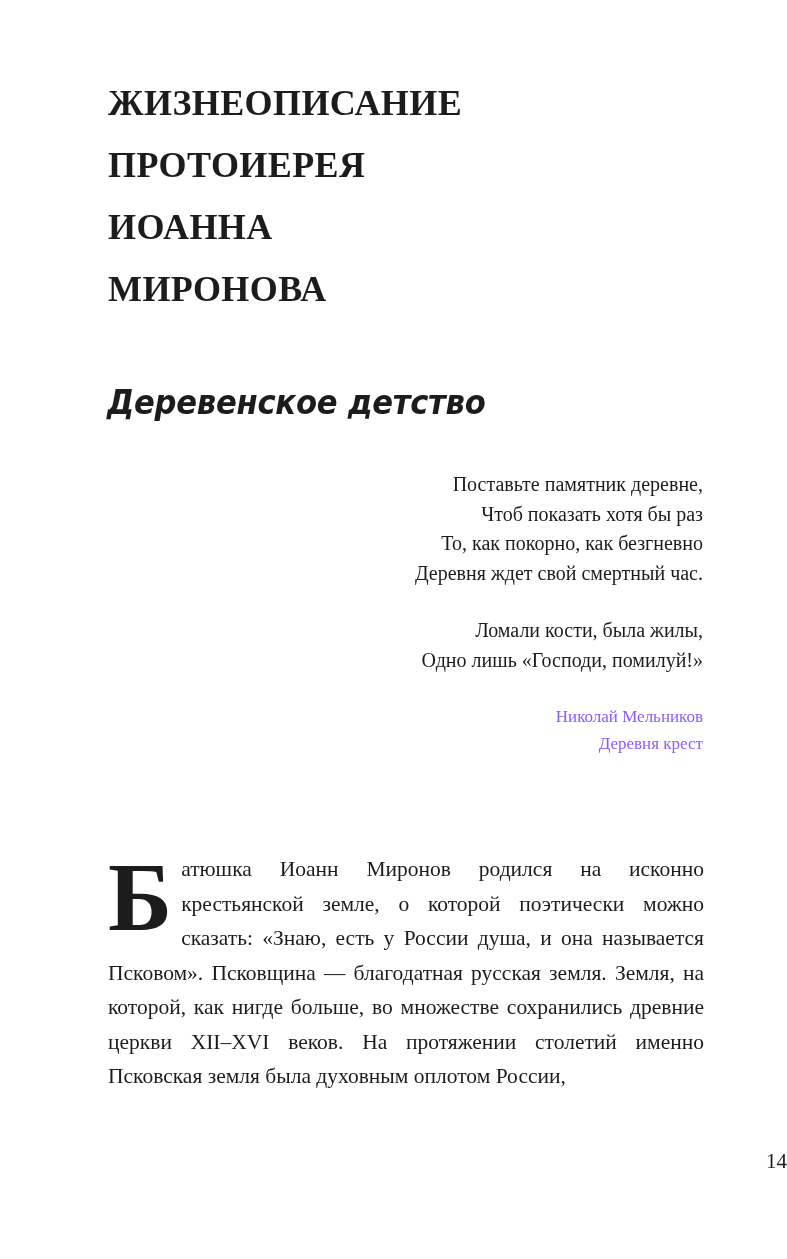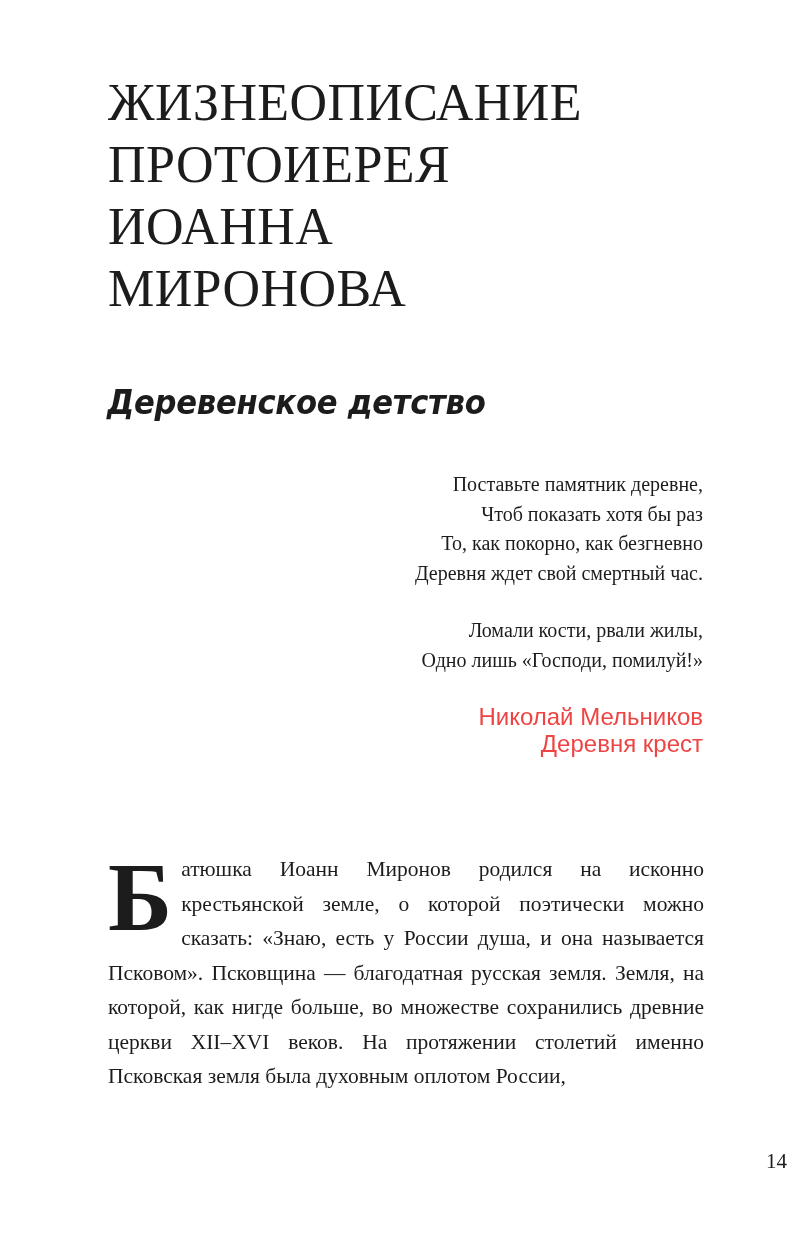--- a/index.html
+++ b/index.html
@@ -22,22 +22,22 @@
 
   
   .title-block {
     position: absolute;
     left: 108px;
     top: 72px;
     width: 600px;
   }
   .title-line {
     font-family: "Liberation Serif", "DejaVu Serif", serif;
-    font-weight: normal;
-    font-size: 52px;
+    font-weight: bold;
+    font-size: 36px;
     line-height: 62px;
     letter-spacing: 0.4px;
     color: #1c1c1c;
     white-space: nowrap;
   }
 
   
   .section-heading {
     position: absolute;
     left: 107px;
@@ -72,25 +72,25 @@
     font-size: 20px;
     line-height: 29.5px;
     color: #1c1c1c;
     white-space: nowrap;
   }
   .attribution {
     margin-top: 10px;
     text-align: right;
   }
   .attr-line {
-    font-family: Liberation Sans, sans-serif;
+    font-family: Liberation Serif, serif;
     font-style: normal;
-    font-size: 24px;
+    font-size: 17px;
     line-height: 27px;
-    color: #ef4444;
+    color: #8b5cf6;
     white-space: nowrap;
   }
 
   
   .body-text {
     position: absolute;
     left: 108px;
     top: 852px;
     width: 596px;
     font-family: "Liberation Serif", "DejaVu Serif", serif;
@@ -142,21 +142,21 @@
   <div class="section-heading">Деревенское детство</div>
 
   <div class="epigraph">
     <div class="stanza">
       <div class="verse-line">Поставьте памятник деревне,</div>
       <div class="verse-line">Чтоб показать хотя бы раз</div>
       <div class="verse-line">То, как покорно, как безгневно</div>
       <div class="verse-line">Деревня ждет свой смертный час.</div>
     </div>
     <div class="stanza">
-      <div class="verse-line">Ломали кости, рвали жилы,</div>
+      <div class="verse-line">Ломали кости, была жилы,</div>
       <div class="verse-line">Одно лишь «Господи, помилуй!»</div>
     </div>
     <div class="attribution">
       <div class="attr-line">Николай Мельников</div>
       <div class="attr-line">Деревня крест</div>
     </div>
   </div>
 
   <div class="body-text">
     <p><span class="dropcap">Б</span><span>атюшка Иоанн Миронов родился на исконно крестьянской земле, о которой поэтически можно сказать: «Знаю, есть у России душа, и она называется Псковом». Псковщина — благодатная русская земля. Земля, на которой, как нигде больше, во множестве сохранились древние церкви XII–XVI веков. На протяжении столетий именно Псковская земля была духовным оплотом России,</span></p>

